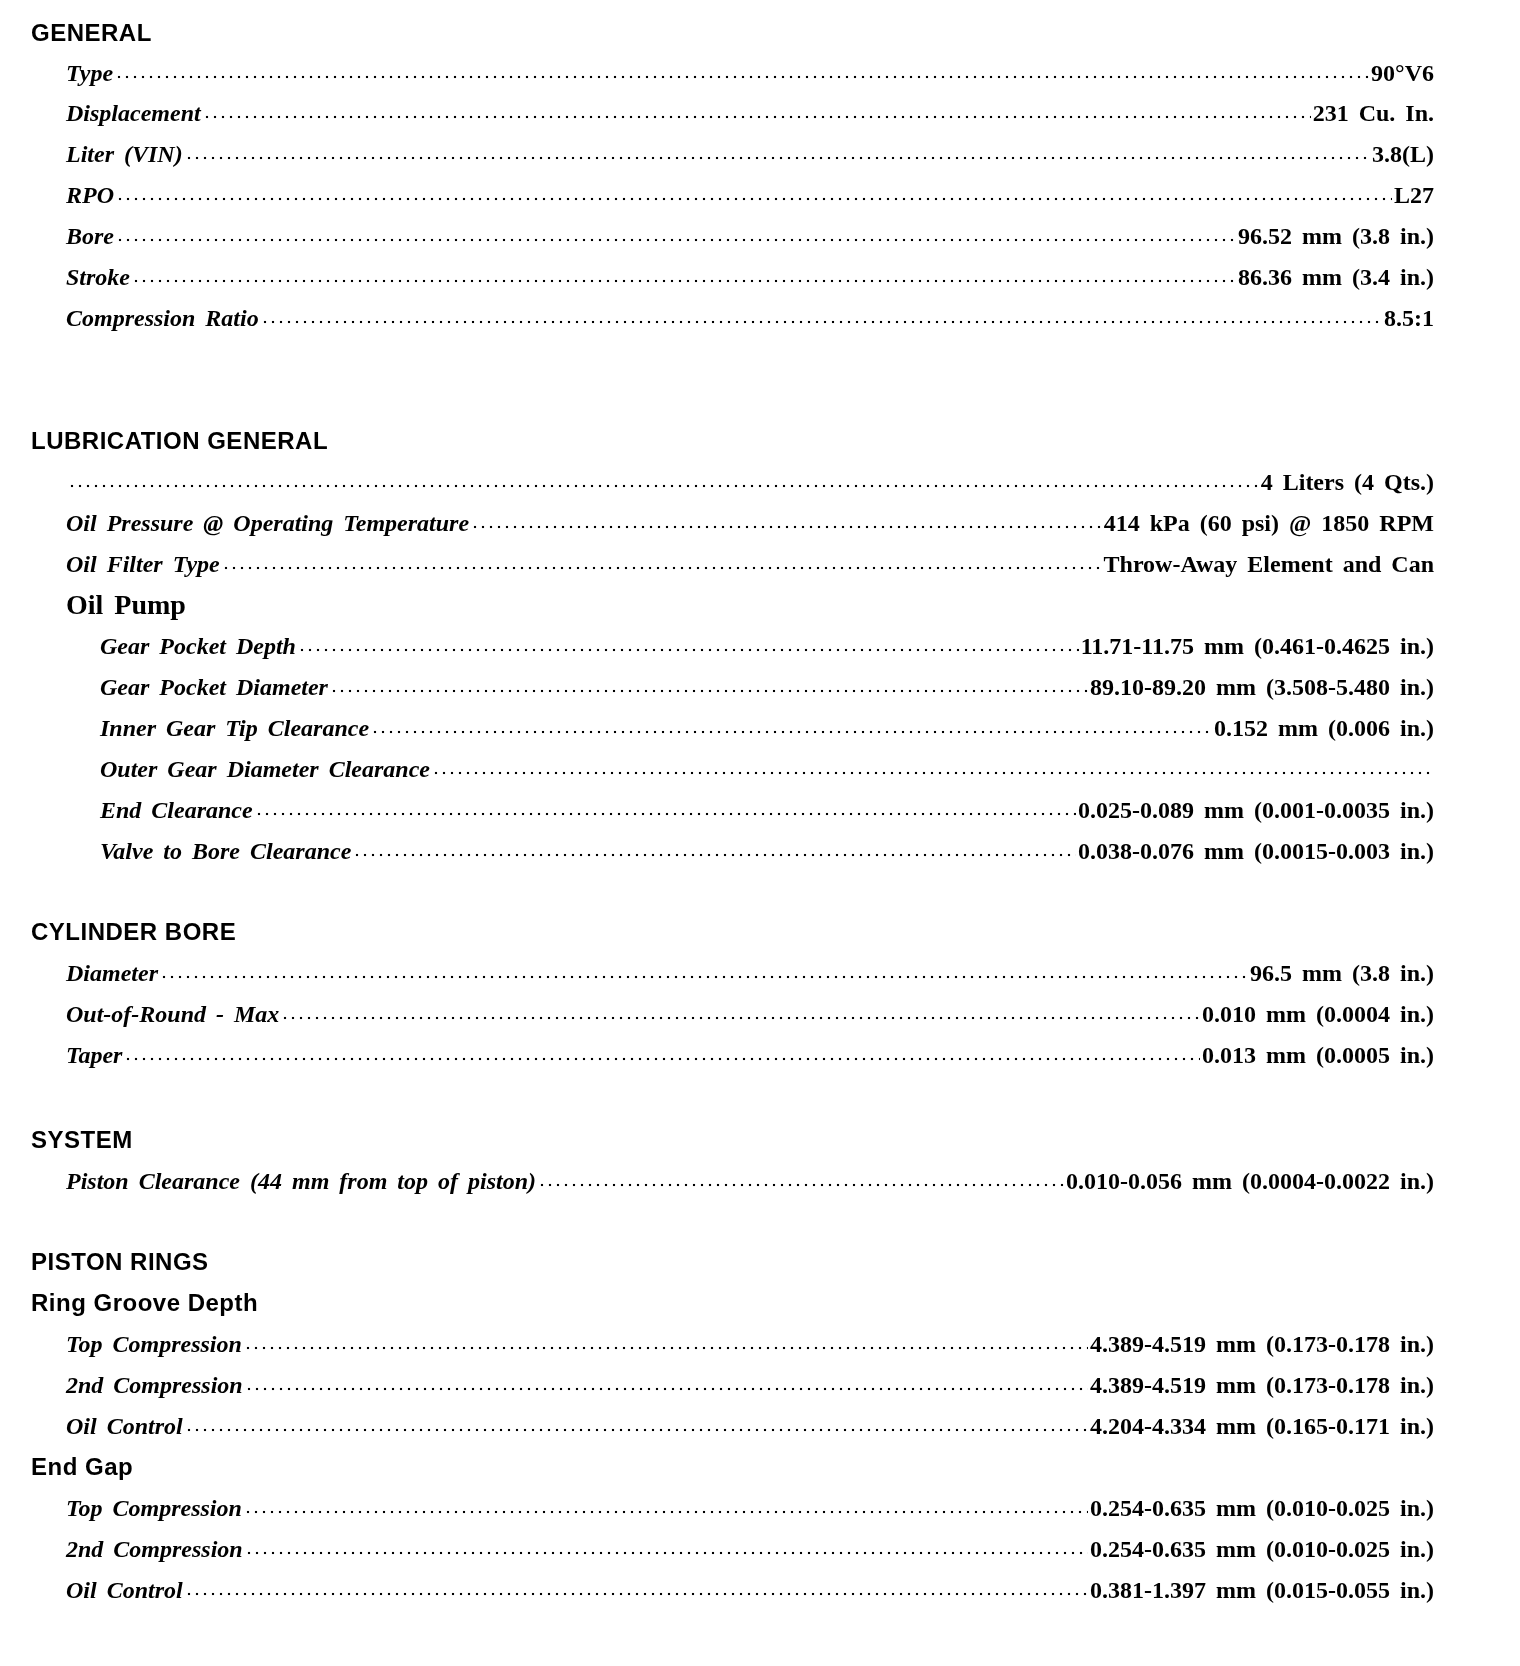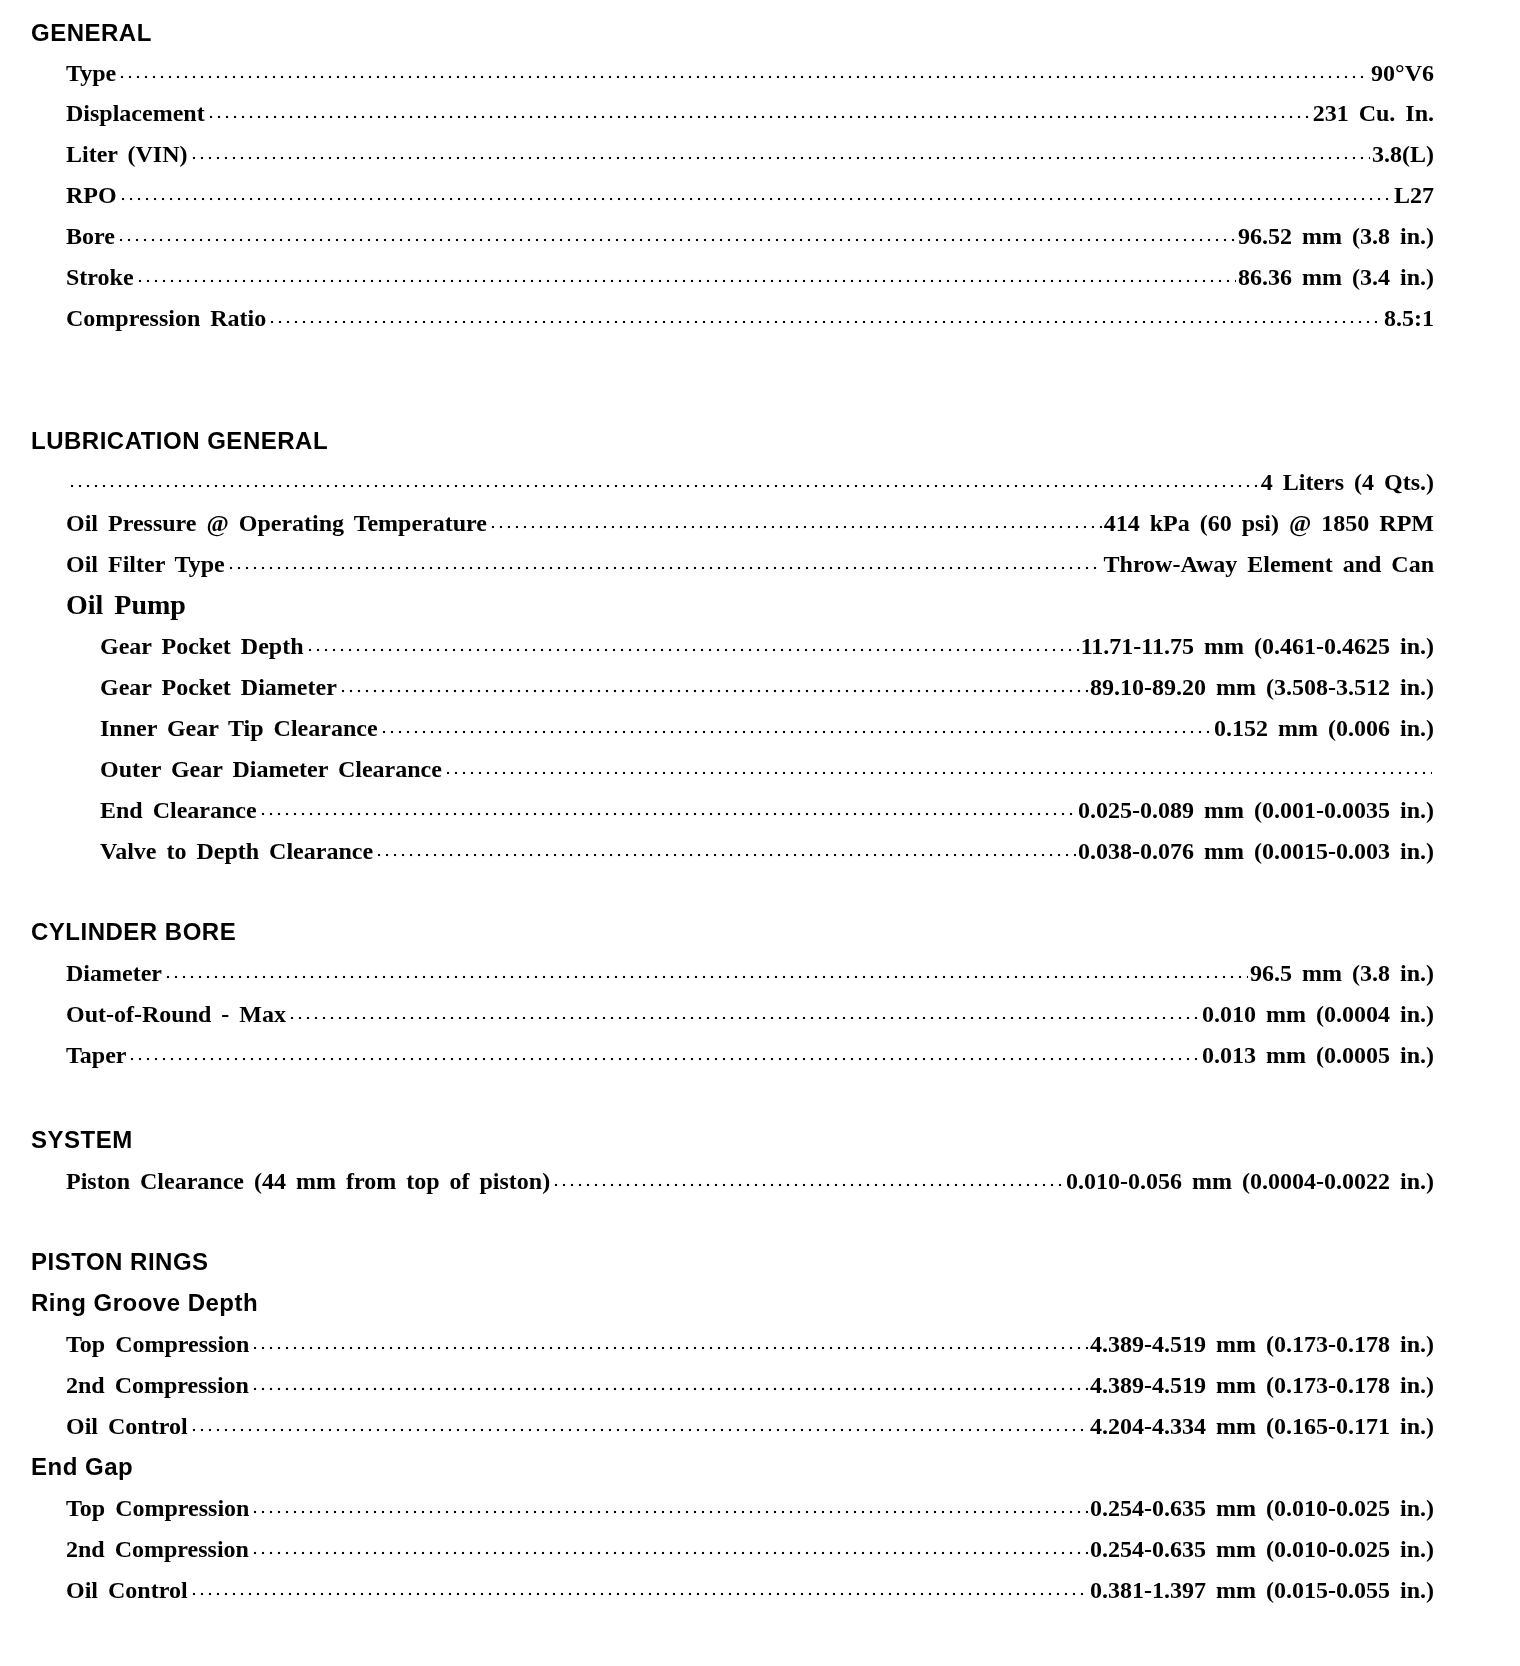--- a/index.html
+++ b/index.html
@@ -16,21 +16,21 @@
     }
     .row {
       position: absolute; right: 86px;
       display: flex; align-items: baseline;
       font-size: 24px; line-height: 30px; white-space: nowrap;
       font-weight: bold;
       word-spacing: 4px;
     }
     .row.l1 { left: 66px; }
     .row.l2 { left: 100px; }
-    .row .label { flex: 0 0 auto; }
+    .row .label { flex: 0 0 auto; font-style: italic; }
     .row .leader {
       flex: 1 1 auto; overflow: hidden; margin: 0 2px;
       height: 6px; align-self: baseline;
       background-image: radial-gradient(circle, #000 1.2px, transparent 1.6px);
       background-size: 8px 6px; background-repeat: repeat-x;
       background-position: left center;
       position: relative; top: -1px;
     }
     .row .value { flex: 0 0 auto; }
     .plain {
@@ -98,38 +98,38 @@
 <div class="plain" style="top:590px; left:66px">Oil Pump</div>
 
 <div class="row l2" style="top:631px">
   <span class="label">Gear Pocket Depth</span>
   <span class="leader"></span>
   <span class="value">11.71-11.75 mm (0.461-0.4625 in.)</span>
 </div>
 <div class="row l2" style="top:672px">
   <span class="label">Gear Pocket Diameter</span>
   <span class="leader"></span>
-  <span class="value">89.10-89.20 mm (3.508-3.512 in.)</span>
+  <span class="value">89.10-89.20 mm (3.508-5.480 in.)</span>
 </div>
 <div class="row l2" style="top:713px">
   <span class="label">Inner Gear Tip Clearance</span>
   <span class="leader"></span>
   <span class="value">0.152 mm (0.006 in.)</span>
 </div>
 <div class="row l2" style="top:754px">
   <span class="label">Outer Gear Diameter Clearance</span>
   <span class="leader"></span>
 </div>
 <div class="row l2" style="top:795px">
   <span class="label">End Clearance</span>
   <span class="leader"></span>
   <span class="value">0.025-0.089 mm (0.001-0.0035 in.)</span>
 </div>
 <div class="row l2" style="top:836px">
-  <span class="label">Valve to Depth Clearance</span>
+  <span class="label">Valve to Bore Clearance</span>
   <span class="leader"></span>
   <span class="value">0.038-0.076 mm (0.0015-0.003 in.)</span>
 </div>
 
 <div class="heading" style="top:917px">CYLINDER BORE</div>
 
 <div class="row l1" style="top:958px">
   <span class="label">Diameter</span>
   <span class="leader"></span>
   <span class="value">96.5 mm (3.8 in.)</span>

